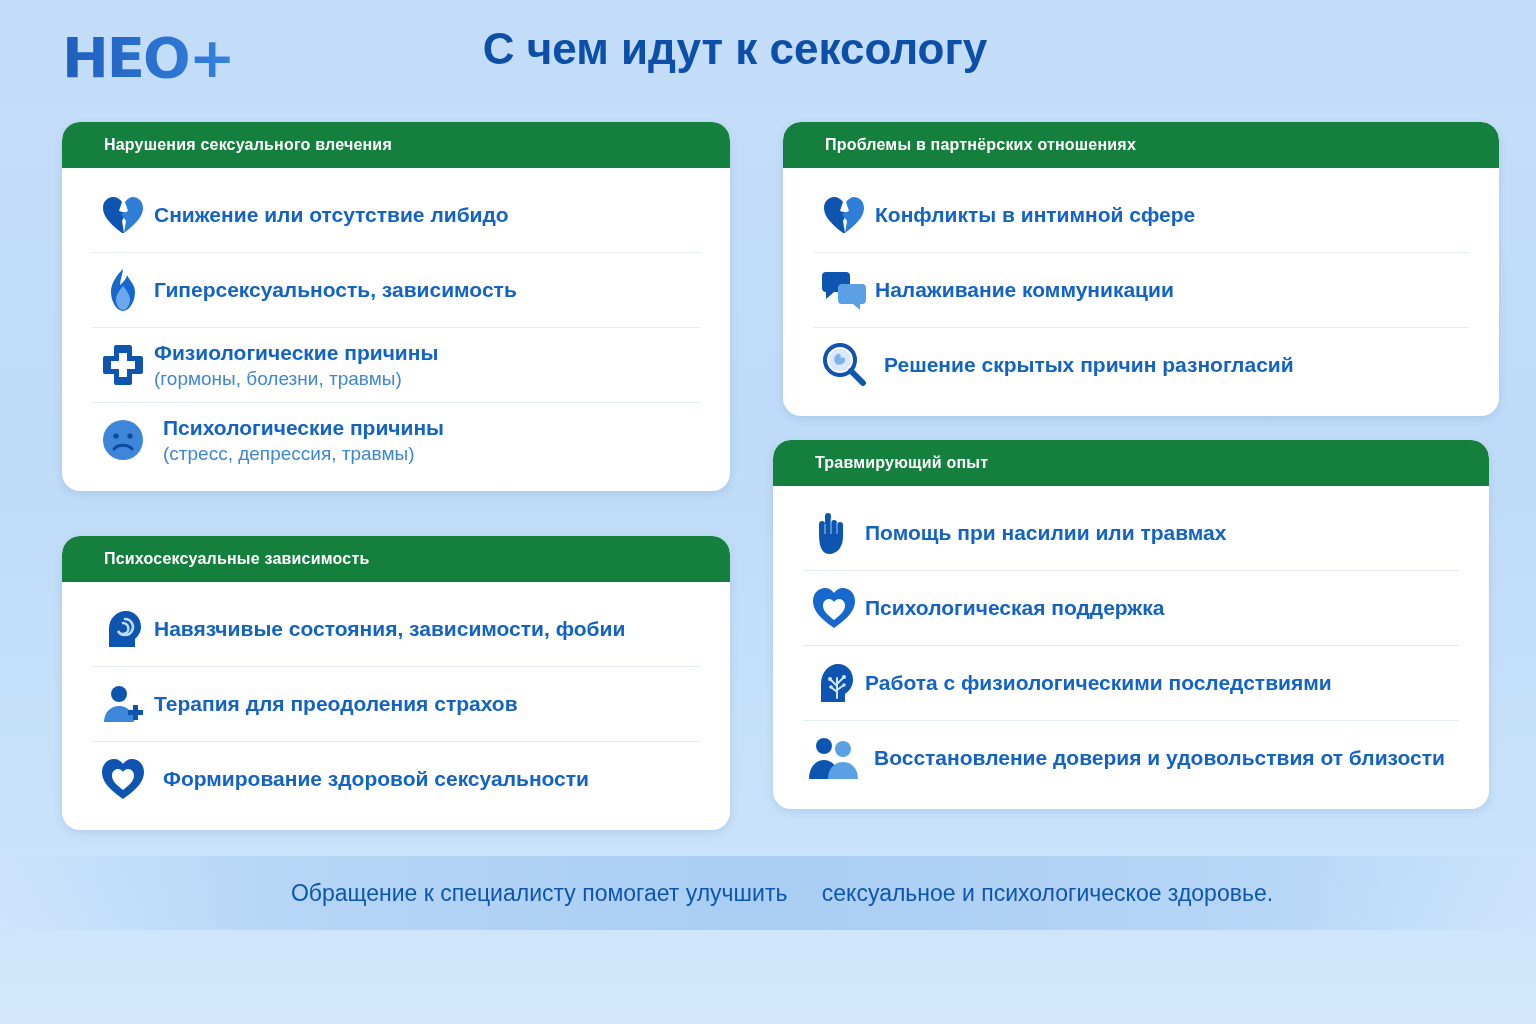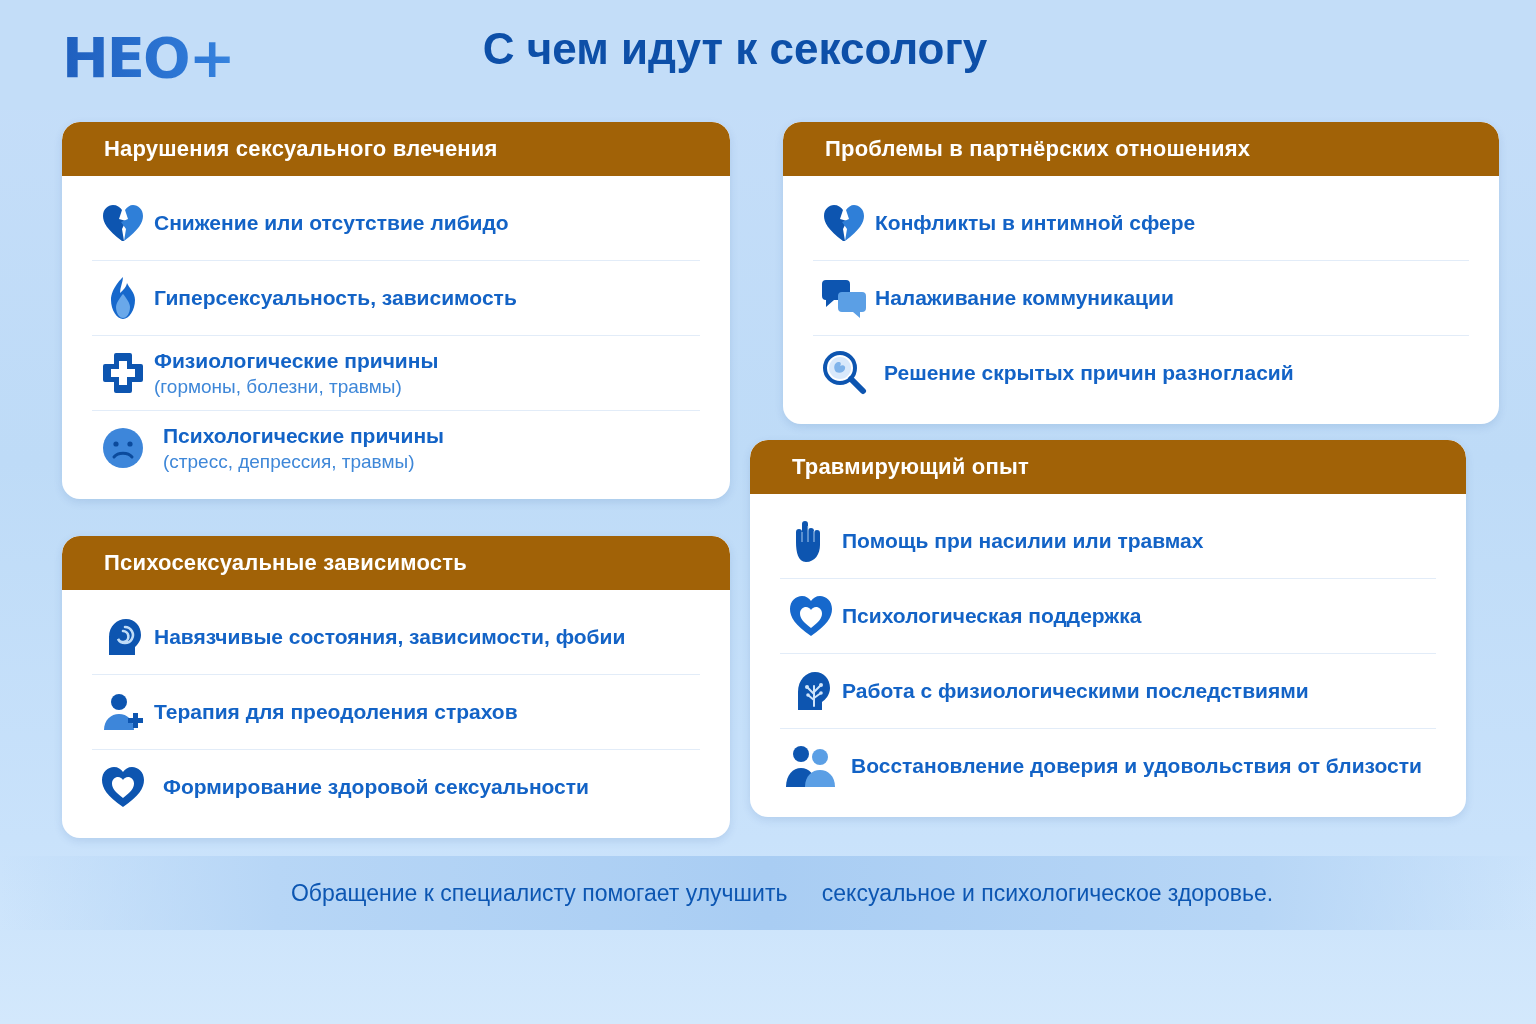--- a/index.html
+++ b/index.html
@@ -67,23 +67,23 @@
 
   
   .card {
     position: absolute;
     background: #ffffff;
     border-radius: 18px;
     box-shadow: 0 3px 9px rgba(30, 80, 150, 0.13);
     overflow: hidden;
   }
   .card-header {
-    background: #a16207;
+    background: #15803d;
     color: #ffffff;
-    font-size: 22px;
+    font-size: 16px;
     font-weight: bold;
     padding: 14px 12px 14px 42px;
     border-radius: 18px 18px 0 0;
     letter-spacing: 0.2px;
   }
   .card-body {
     padding: 10px 30px 14px 30px;
   }
   .row {
     display: flex;
@@ -115,21 +115,21 @@
     font-weight: normal;
     font-size: 19px;
     color: #3e87d8;
     margin-top: 2px;
   }
 
   
   #card-desire { left: 62px;  top: 122px; width: 668px; }
   #card-psycho { left: 62px;  top: 536px; width: 668px; }
   #card-partner{ left: 762px; top: 122px; width: 716px; margin-left: 21px; }
-  #card-trauma { left: 750px; top: 440px; width: 716px; }
+  #card-trauma { left: 773px; top: 440px; width: 716px; }
 
   
   .footer {
     position: absolute;
     left: 0;
     top: 856px;
     width: 1536px;
     height: 74px;
     background: linear-gradient(90deg, rgba(196,222,250,0) 0%, #b7d6f6 18%, #a9cdf3 50%, #b7d6f6 82%, rgba(196,222,250,0) 100%);
     display: flex;

